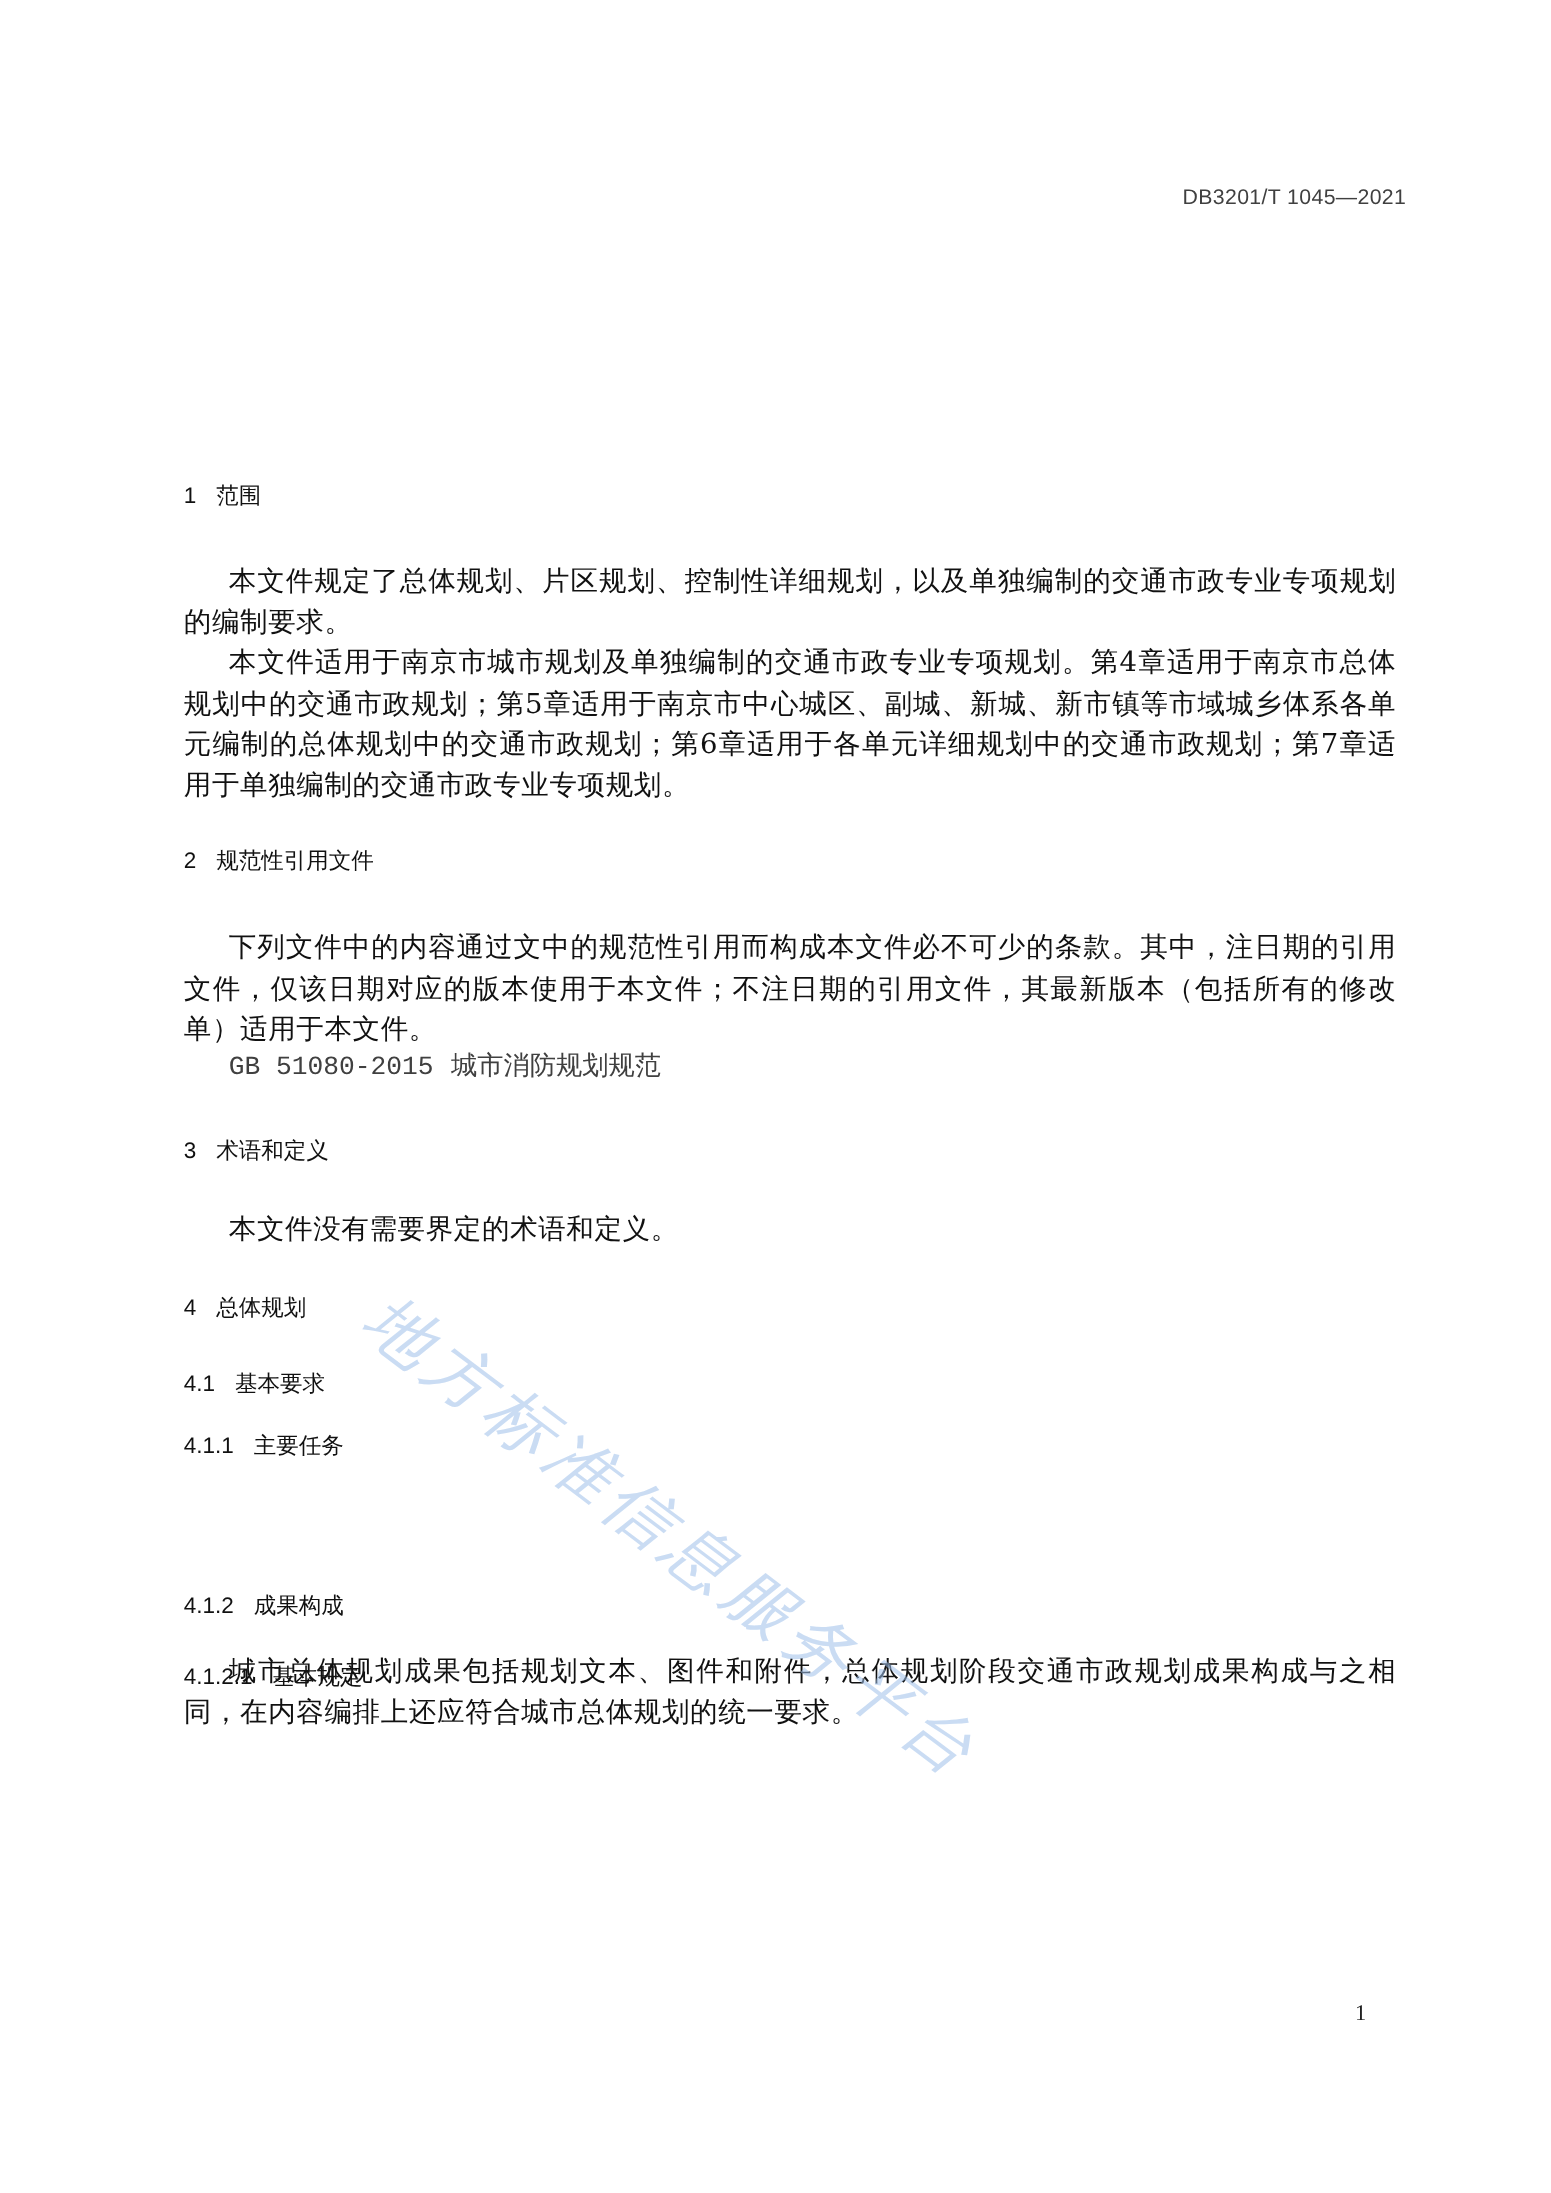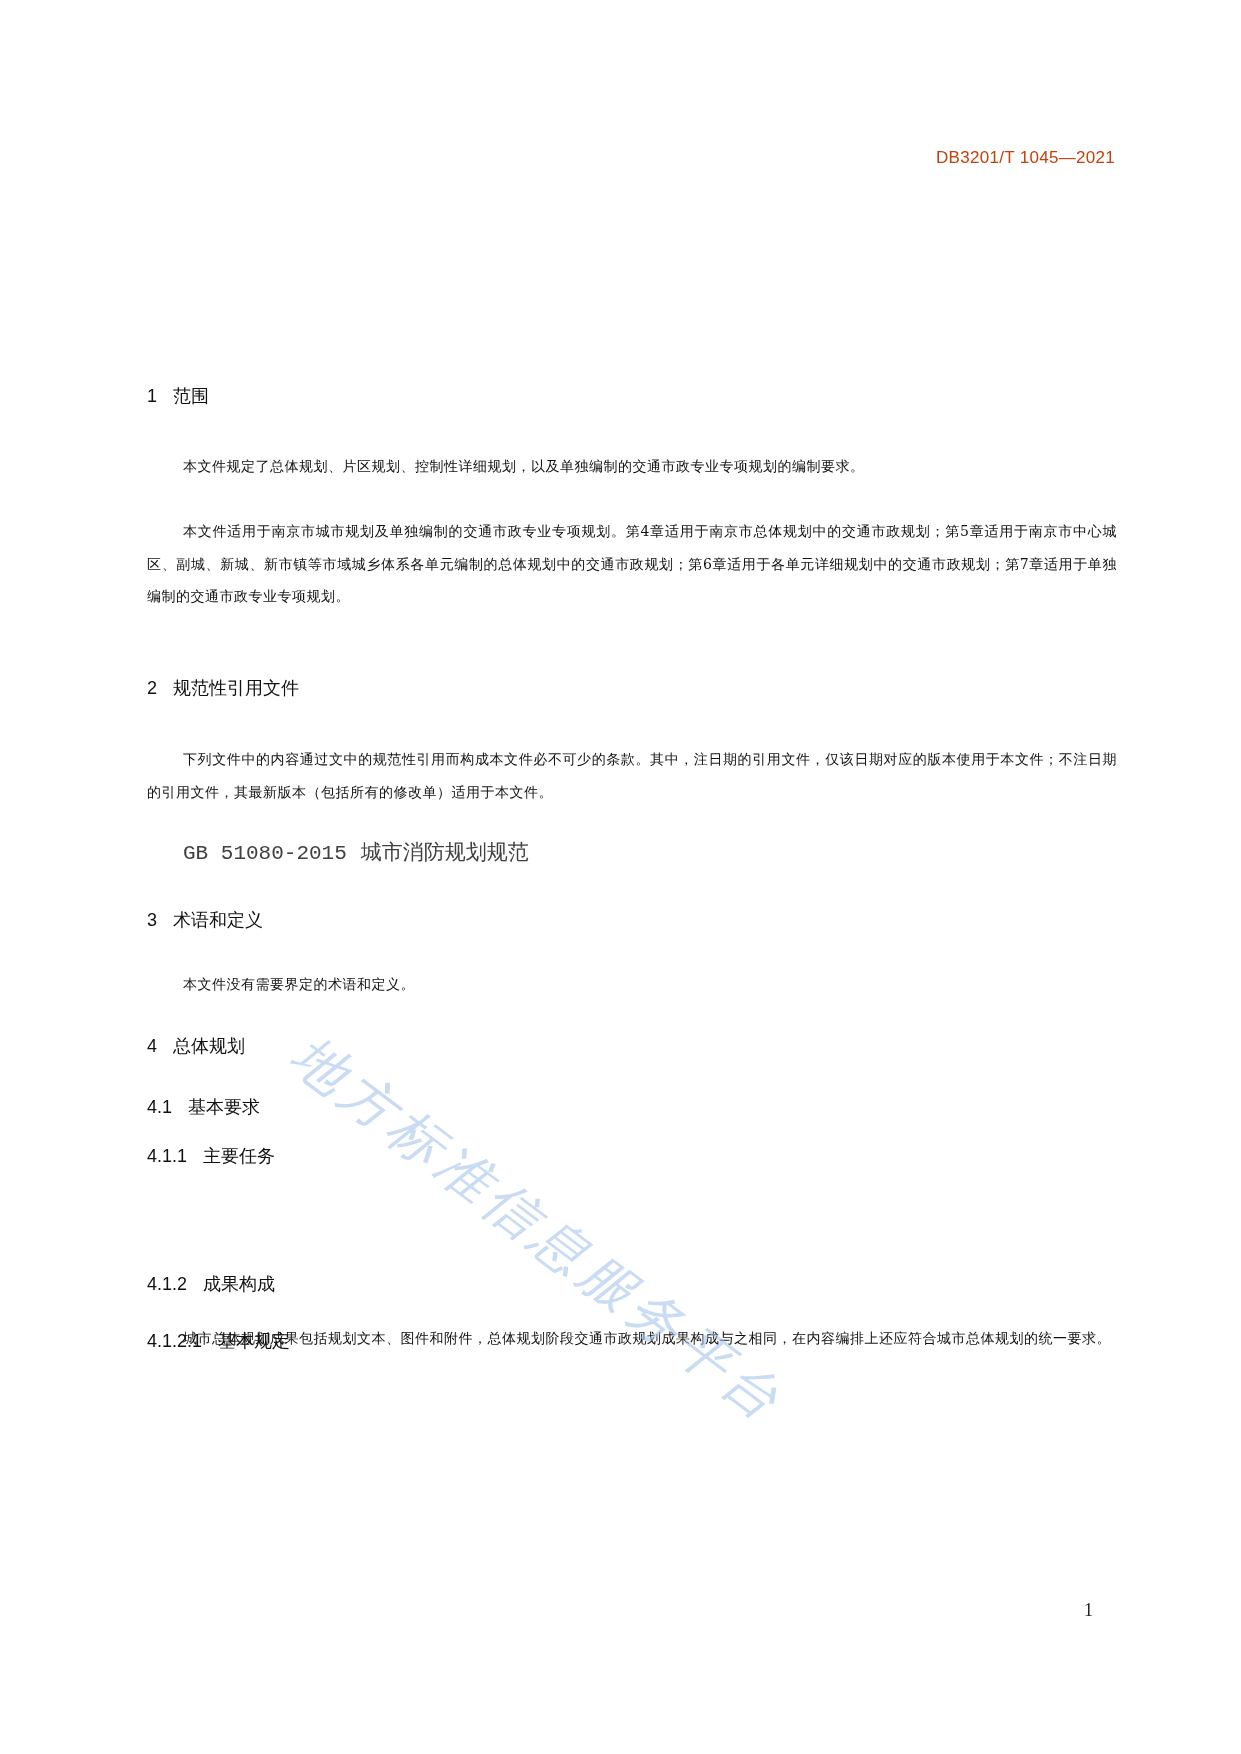--- a/index.html
+++ b/index.html
@@ -1,23 +1,23 @@
 <!DOCTYPE html>
 <html><head>
 <meta charset="utf-8">
 <style>
   html, body { margin:0; padding:0; background:#ffffff; }
   body { width:1241px; height:1754px; position:relative; overflow:hidden; color:#111; }
   .page { position:absolute; left:0; top:0; width:1241px; height:1754px; background:#fff; }
-  .doc-code { position:absolute; right:126px; top:148px; font-family:"Liberation Sans", sans-serif; font-size:17px; letter-spacing:0.3px; color:#c2410c; }
+  .doc-code { position:absolute; right:116px; top:148px; font-family:"Liberation Sans", sans-serif; font-size:17px; letter-spacing:0.3px; color:#404040; }
   .doc-title { position:absolute; left:0; width:1241px; top:272px; text-align:center; font-family:"DejaVu Sans", sans-serif; font-size:30px; color:#111; letter-spacing:1px; }
   .h { position:absolute; left:147px; font-family:"DejaVu Sans", sans-serif; font-size:18px; color:#111; white-space:nowrap; }
   .h .num { font-family:"Liberation Sans", sans-serif; display:inline-block; }
   .h .gap1 { margin-right:16px; }
-  .p { position:absolute; left:147px; width:970px; font-family:"DejaVu Serif", serif; font-size:14px; line-height:32.5px; color:#111; text-indent:36px; text-align:justify; letter-spacing:0.5px; }
+  .p { position:absolute; left:147px; width:970px; font-family:"DejaVu Serif", serif; font-size:22px; line-height:32.5px; color:#111; text-indent:36px; text-align:justify; letter-spacing:0.5px; }
   .ref { position:absolute; left:183px; font-family:"Liberation Mono", monospace; font-size:21px; color:#404040; white-space:nowrap; }
   .ref .ref-title { font-family:"DejaVu Serif", serif; margin-left:14px; }
   .page-num { position:absolute; left:1084px; top:1600px; font-family:"Liberation Serif", serif; font-size:18px; color:#222; }
   .watermark { position:absolute; left:320px; top:1020px; transform-origin:0 0; transform:rotate(37deg); font-family:"DejaVu Serif", serif; font-size:54px; color:#9fc0ea; opacity:0.55; letter-spacing:6px; white-space:nowrap; pointer-events:none; font-style:italic; }
 </style>
 </head>
 <body>
 
 <div class="page">
 

